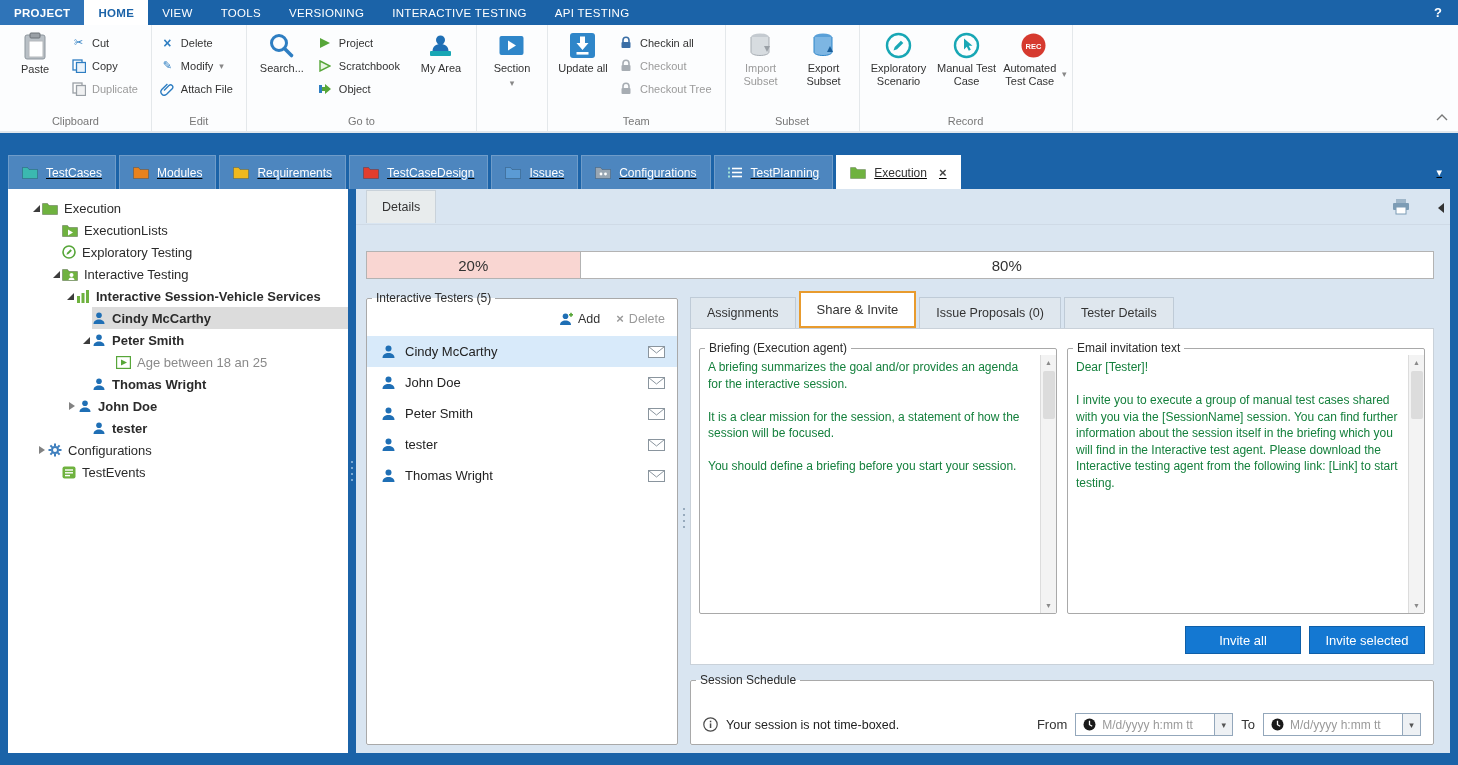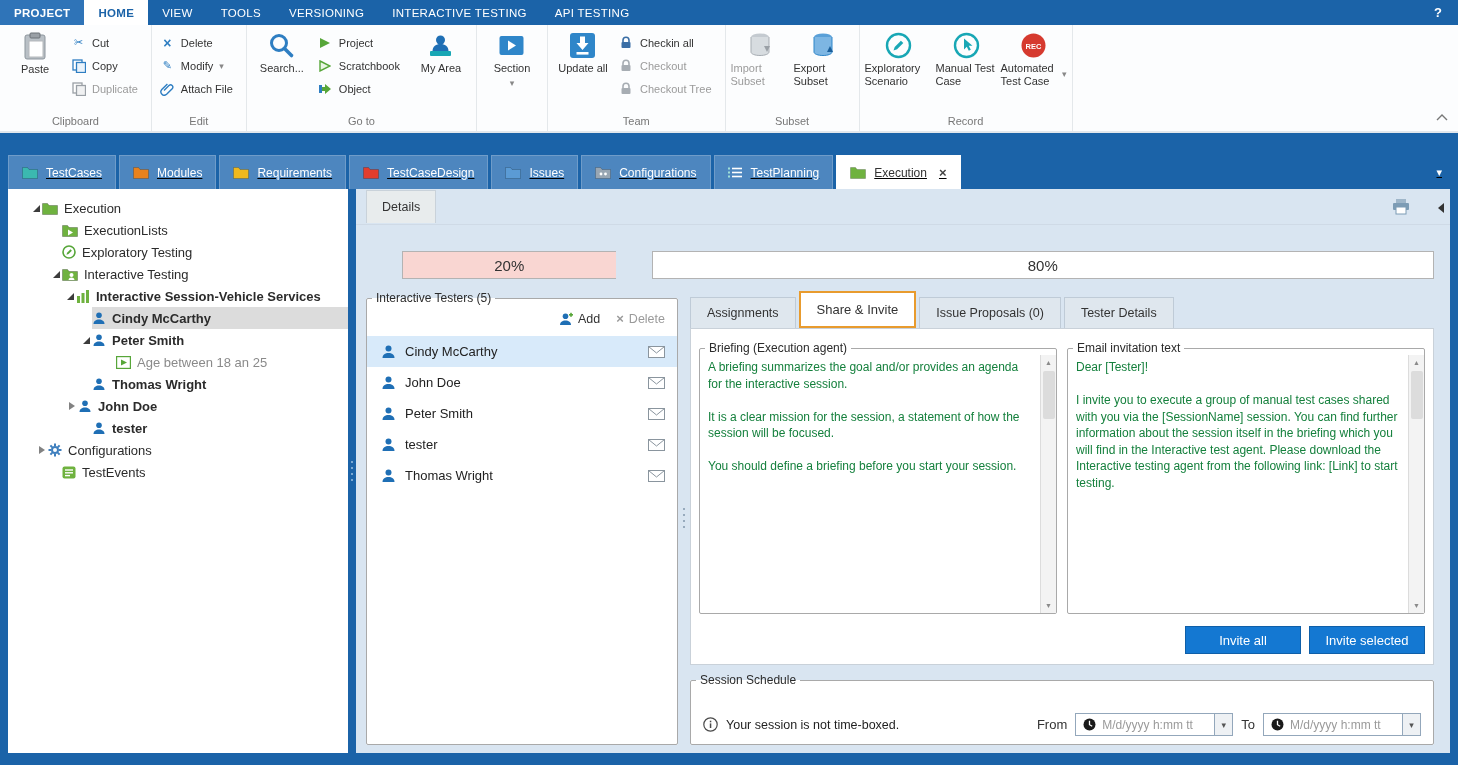--- a/index.html
+++ b/index.html
@@ -13,21 +13,21 @@
   .menu-item.project { background:#2f74b8; font-weight:bold; }
   .menu-item.active { background:#fff; color:#1b63a8; font-weight:bold; }
   .menu-help { margin-left:auto; padding:0 16px; display:flex; align-items:center; font-weight:bold; font-size:13px; }
 
   
   .ribbon { height:108px; background:#fcfdfe; display:flex; border-bottom:2px solid #e2e7ec; position:relative; }
   .rgroup { display:flex; flex-direction:column; padding:3px 5px 0; border-right:1px solid #e4e8eb; }
   .rgroup-body { flex:1; display:flex; align-items:stretch; gap:3px; }
   .rgroup-label { height:18px; text-align:center; font-size:11px; color:#777; line-height:16px; }
   .bigbtn { width:60px; display:flex; flex-direction:column; align-items:center; padding-top:4px; gap:3px;
-    font-size:11px; color:#333; line-height:1.15; cursor:default; }
+    font-size:11px; color:#333; text-align:center; line-height:1.15; cursor:default; }
   .bigbtn.disabled { color:#9b9b9b; }
   .smallstack { display:flex; flex-direction:column; gap:2px; padding-top:4px; }
   .smallbtn { display:flex; align-items:center; gap:6px; font-size:11px; color:#333; padding:2px 8px 2px 3px; height:21px; cursor:default; }
   .smallbtn.disabled { color:#9b9b9b; }
   .smicon { width:15px; display:flex; justify-content:center; align-items:center; }
   .caret { color:#888; font-size:9px; }
   .glyph-blue { color:#2e7ec2; }
   .ribbon-collapse { position:absolute; right:10px; bottom:6px; }
 
   
@@ -65,21 +65,21 @@
   .content { flex:1; background:#d9e5f1; display:flex; flex-direction:column; min-width:0; }
   .details-row { height:36px; display:flex; align-items:center; padding-left:10px; position:relative;
     border-bottom:1px solid #cfdae6; flex:none; }
   .details-tab { height:33px; background:#e8eced; border:1px solid #c9d2da; border-bottom:none;
     padding:0 15px; display:flex; align-items:center; font-size:12.5px; color:#333; cursor:default; }
   .print-btn { position:absolute; right:40px; top:9px; cursor:default; }
   .collapse-arrow { position:absolute; right:6px; top:14px; width:0; height:0;
     border-top:5px solid transparent; border-bottom:5px solid transparent; border-right:6px solid #333; }
 
   .progress { display:flex; height:28px; margin:26px 16px 0 10px; flex:none; }
-  .pseg { border:1px solid #b3b3b3; display:flex; align-items:center; justify-content:center; font-size:15px; color:#333;margin-left:36px; }
+  .pseg { border:1px solid #b3b3b3; display:flex; align-items:center; justify-content:center; font-size:15px; color:#333; }
   .pseg.left { background:#f9d6d2; border-right:none; }
   .pseg.right { background:#fff; flex:1; }
 
   .lower { flex:1; display:flex; margin:12px 0 8px 10px; min-height:0;justify-content:center; }
 
   fieldset { border:1px solid #a9a9a9; background:#fff; border-radius:2px; min-width:0; }
   legend { font-size:12px; color:#2b2b2b; padding:0 4px; margin-left:5px; }
 
   .testers-box { width:312px; flex:none; display:flex; flex-direction:column; }
   .t-toolbar { display:flex; justify-content:flex-end; align-items:center; gap:16px; padding:6px 12px 10px; font-size:12.5px;margin-left:47px; }

